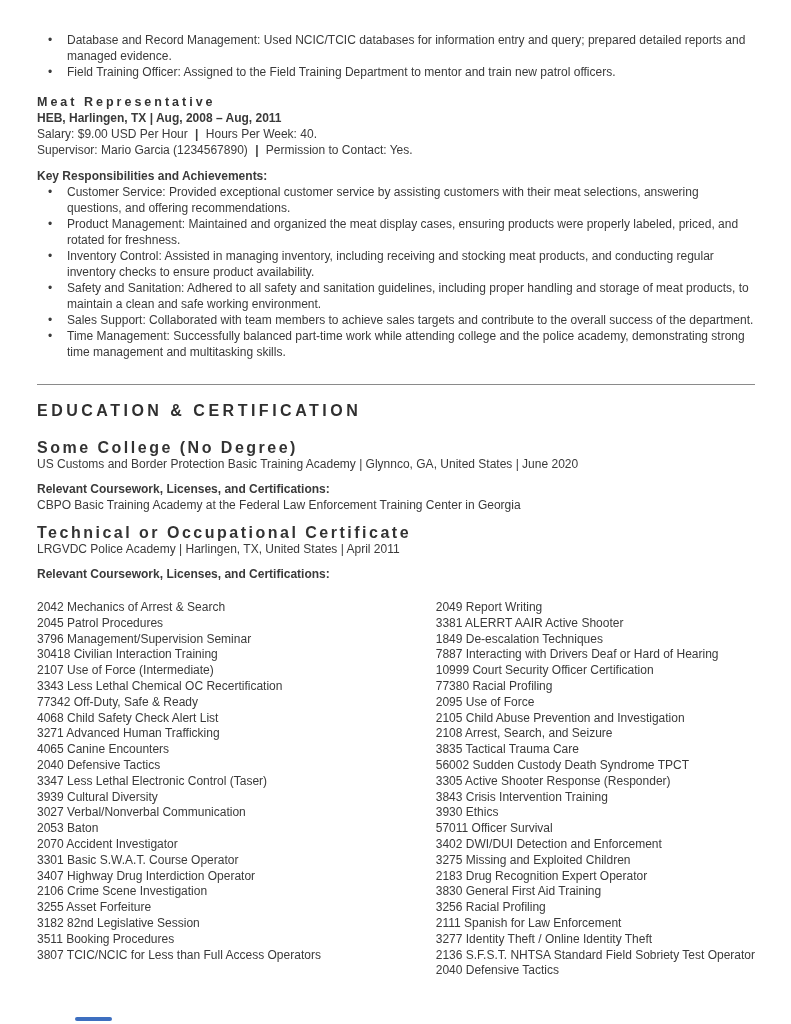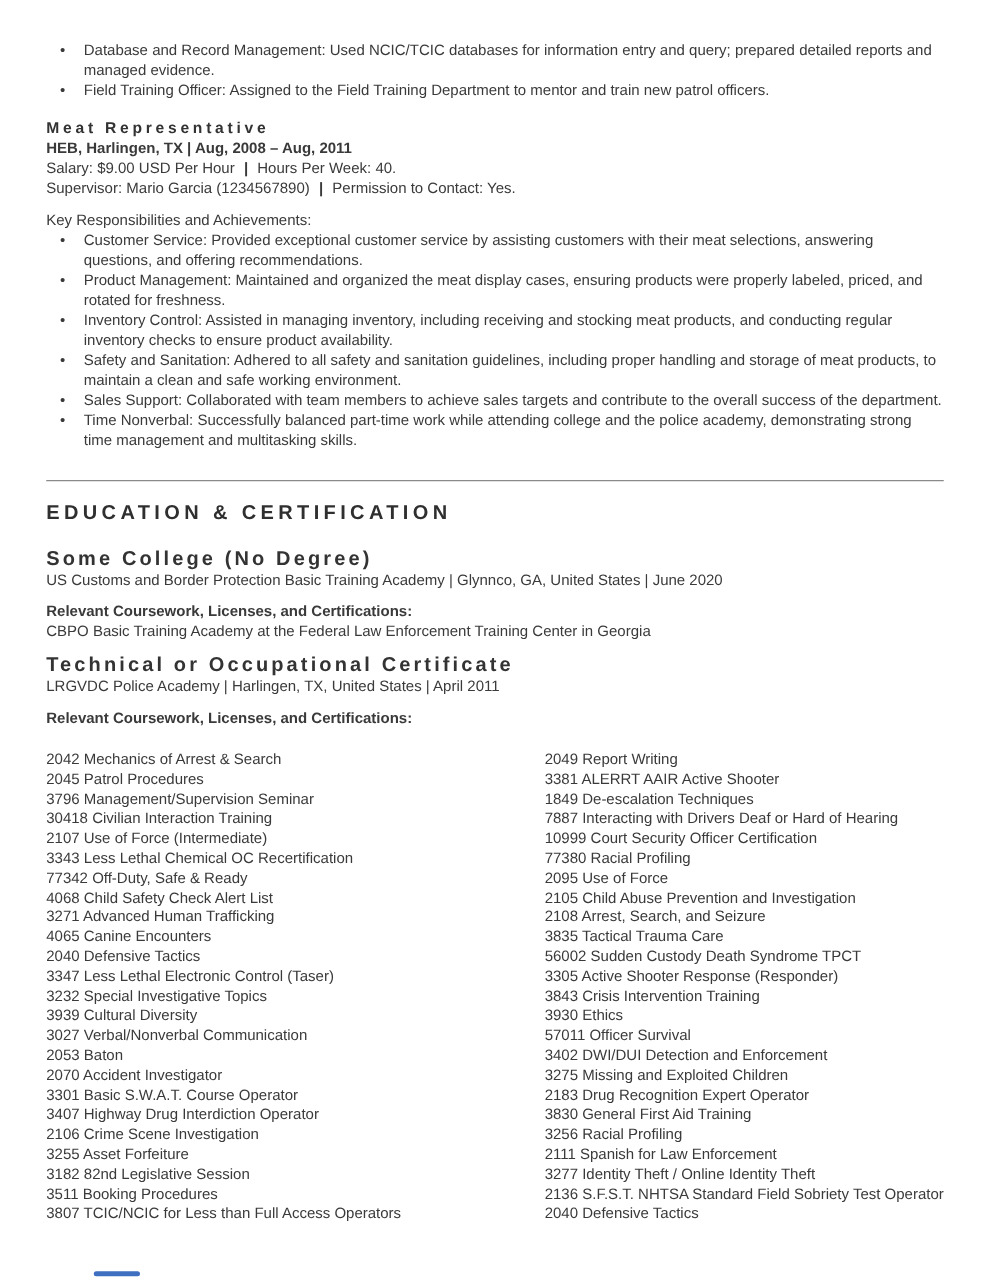--- a/index.html
+++ b/index.html
@@ -22,21 +22,21 @@
     position:absolute; left:-19px; top:0;
     font-size:12px;
   }
 
   .job-title {
     font-weight:bold; font-size:12.5px; letter-spacing:3px;
     margin-top:14px; line-height:16px; color:#333333;
   }
   .bold-line { font-weight:bold; line-height:16px; }
   .plain-line { line-height:16px; }
-  .resp-heading { font-weight:normal; margin-top:10px; }
+  .resp-heading { font-weight:bold; margin-top:10px; }
 
   .rule {
     border:none; border-top:1px solid #8a8a8a;
     margin:24px 0 0 0;
   }
 
   .section-heading {
     font-weight:bold; font-size:16px; letter-spacing:3.5px;
     margin-top:17px; line-height:18px; color:#2f2f2f;
   }
@@ -85,21 +85,21 @@
     <span>Yes.</span>
   </div>
 
   <div class="resp-heading">Key Responsibilities and Achievements:</div>
   <ul class="bullets">
       <li><span class="b">Customer Service: </span><span>Provided exceptional customer service by assisting customers with their meat selections, answering questions, and offering recommendations.</span></li>
       <li><span class="b">Product Management: </span><span>Maintained and organized the meat display cases, ensuring products were properly labeled, priced, and rotated for freshness.</span></li>
       <li><span class="b">Inventory Control: </span><span>Assisted in managing inventory, including receiving and stocking meat products, and conducting regular inventory checks to ensure product availability.</span></li>
       <li><span class="b">Safety and Sanitation: </span><span>Adhered to all safety and sanitation guidelines, including proper handling and storage of meat products, to maintain a clean and safe working environment.</span></li>
       <li><span class="b">Sales Support: </span><span>Collaborated with team members to achieve sales targets and contribute to the overall success of the department.</span></li>
-      <li><span class="b">Time Nonverbal: </span><span>Successfully balanced part-time work while attending college and the police academy, demonstrating strong time management and multitasking skills.</span></li>
+      <li><span class="b">Time Management: </span><span>Successfully balanced part-time work while attending college and the police academy, demonstrating strong time management and multitasking skills.</span></li>
     </ul>
 
   <hr class="rule">
 
   <div class="section-heading">EDUCATION &amp; CERTIFICATION</div>
 
   <div class="degree">Some College (No Degree)</div>
   <div class="plain-line">US Customs and Border Protection Basic Training Academy | Glynnco, GA, United States | June 2020</div>
   <div class="coursework-heading">Relevant Coursework, Licenses, and Certifications:</div>
   <div class="plain-line">CBPO Basic Training Academy at the Federal Law Enforcement Training Center in Georgia</div>
@@ -115,21 +115,20 @@
         <div class="course">3796 Management/Supervision Seminar</div>
         <div class="course">30418 Civilian Interaction Training</div>
         <div class="course">2107 Use of Force (Intermediate)</div>
         <div class="course">3343 Less Lethal Chemical OC Recertification</div>
         <div class="course">77342 Off-Duty, Safe &amp; Ready</div>
         <div class="course">4068 Child Safety Check Alert List</div>
         <div class="course">3271 Advanced Human Trafficking</div>
         <div class="course">4065 Canine Encounters</div>
         <div class="course">2040 Defensive Tactics</div>
         <div class="course">3347 Less Lethal Electronic Control (Taser)</div>
-        <div class="course">3232 Special Investigative Topics</div>
         <div class="course">3939 Cultural Diversity</div>
         <div class="course">3027 Verbal/Nonverbal Communication</div>
         <div class="course">2053 Baton</div>
         <div class="course">2070 Accident Investigator</div>
         <div class="course">3301 Basic S.W.A.T. Course Operator</div>
         <div class="course">3407 Highway Drug Interdiction Operator</div>
         <div class="course">2106 Crime Scene Investigation</div>
         <div class="course">3255 Asset Forfeiture</div>
         <div class="course">3182 82nd Legislative Session</div>
         <div class="course">3511 Booking Procedures</div>

